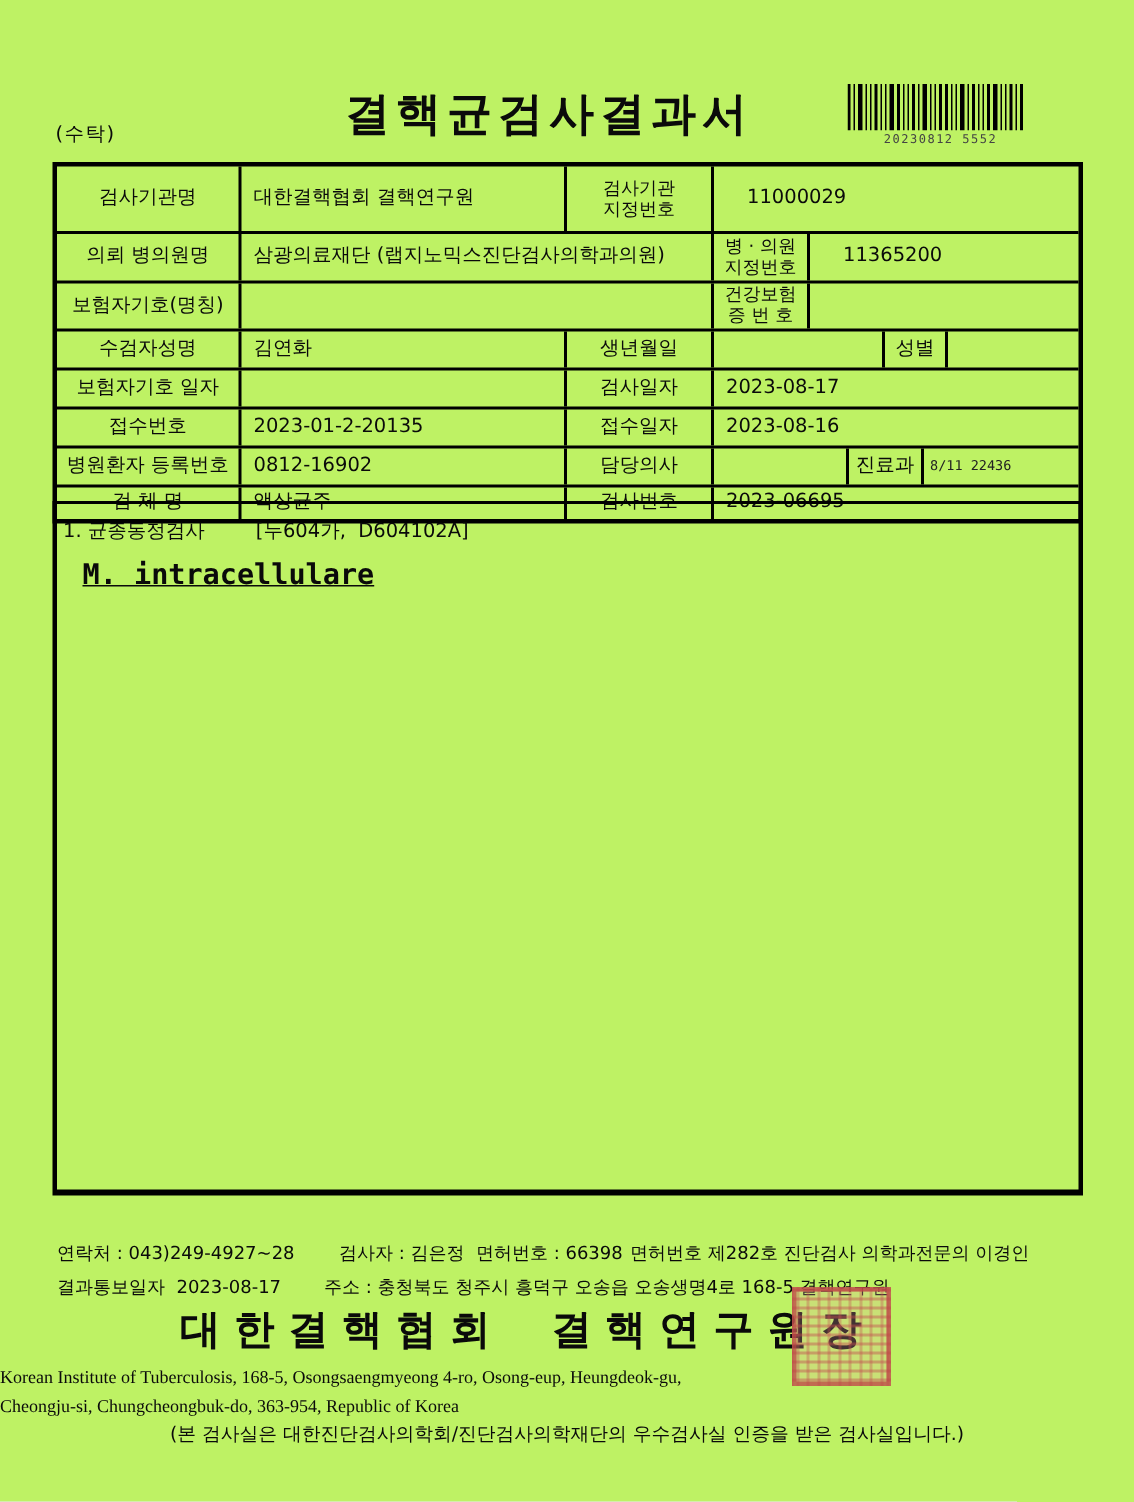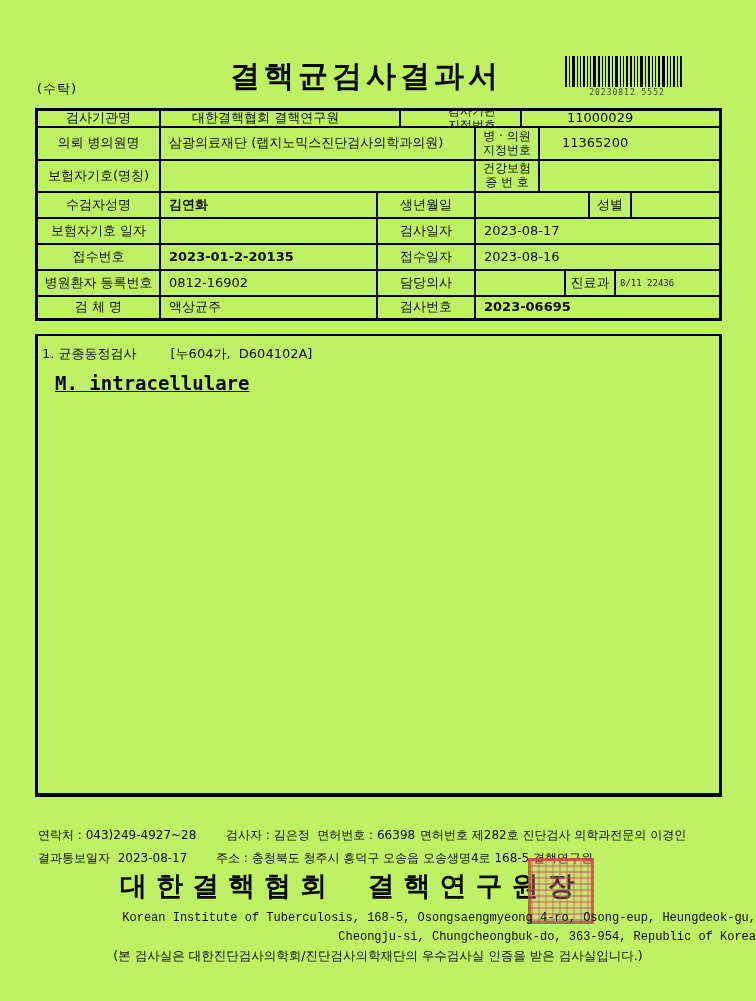--- a/index.html
+++ b/index.html
@@ -30,23 +30,23 @@
   .lab{justify-content:center;text-align:center;padding:0 2px;}
   .val{padding-left:8px;}
   .pad-md{padding-left:22px;}
   .pad-lg{padding-left:8px;}
   .fill{flex:1;}
   .ca{width:123px;}
   .w217{width:217px;} .w98{width:98px;}
   .w315{width:315px;} .w64{width:64px;font-size:12px;}
   .w114{width:114px;} .w42{width:42px;}
   .w90{width:90px;} .w50{width:50px;}
-  .h30{height:17px;gap:23px;} .h33{height:33px;} .h32{height:32px;} .h26{height:26px;} .h21{height:21px;}
+  .h30{height:45px;} .h33{height:33px;} .h32{height:32px;} .h26{height:26px;} .h21{height:21px;}
   .two-line{font-size:12px;}
-  .bd{font-weight:bold;}
+  .bd{font-weight:normal;}
   .tiny{font-size:9px;font-family:"DejaVu Sans Mono",monospace;padding-left:4px;color:#222;}
   
   .result-box{position:absolute;left:35px;top:334px;width:687px;height:463px;
     border:2px solid #000;border-bottom-width:4px;border-left-width:3px;border-right-width:3px;
     box-sizing:border-box;text-align:center;}
   .res-line1{position:absolute;left:4px;top:9px;font-size:13px;display:flex;}
   .res-code{margin-left:34px;white-space:pre;}
   .organism{position:absolute;left:17px;top:36px;font-size:19px;font-weight:bold;
     font-family:"DejaVu Sans Mono",monospace;text-decoration:underline;}
   
@@ -58,22 +58,22 @@
   .f-address{left:216px;top:850px;}
   .inst-name{position:absolute;left:120px;top:868px;font-family:"Liberation Serif",serif;
     font-size:27px;font-weight:bold;letter-spacing:9px;white-space:pre;}
   .seal{position:absolute;left:528px;top:858px;width:66px;height:66px;box-sizing:border-box;
     border:3px solid rgba(190,70,70,.75);
     background:
       repeating-linear-gradient(0deg, rgba(195,80,80,.45) 0 2px, rgba(255,255,255,0) 2px 6px),
       repeating-linear-gradient(90deg, rgba(195,80,80,.35) 0 2px, rgba(255,255,255,0) 2px 7px);
     background-color:rgba(235,170,170,.25);
   }
-  .eng{position:absolute;left:0;width:100%;text-align:right;
-    font-family:Liberation Mono, monospace;font-size:12px;}
+  .eng{position:absolute;left:0;width:100%;text-align:left;
+    font-family:Liberation Serif, serif;font-size:12px;}
   .eng1{top:911px;}
   .eng2{top:930px;}
   .cert{position:absolute;left:0;top:948px;width:100%;text-align:center;font-size:12.5px;}
 </style>
 </head>
 <body>
 
 <div class="page">
 
   <div class="consign">(수탁)</div>

